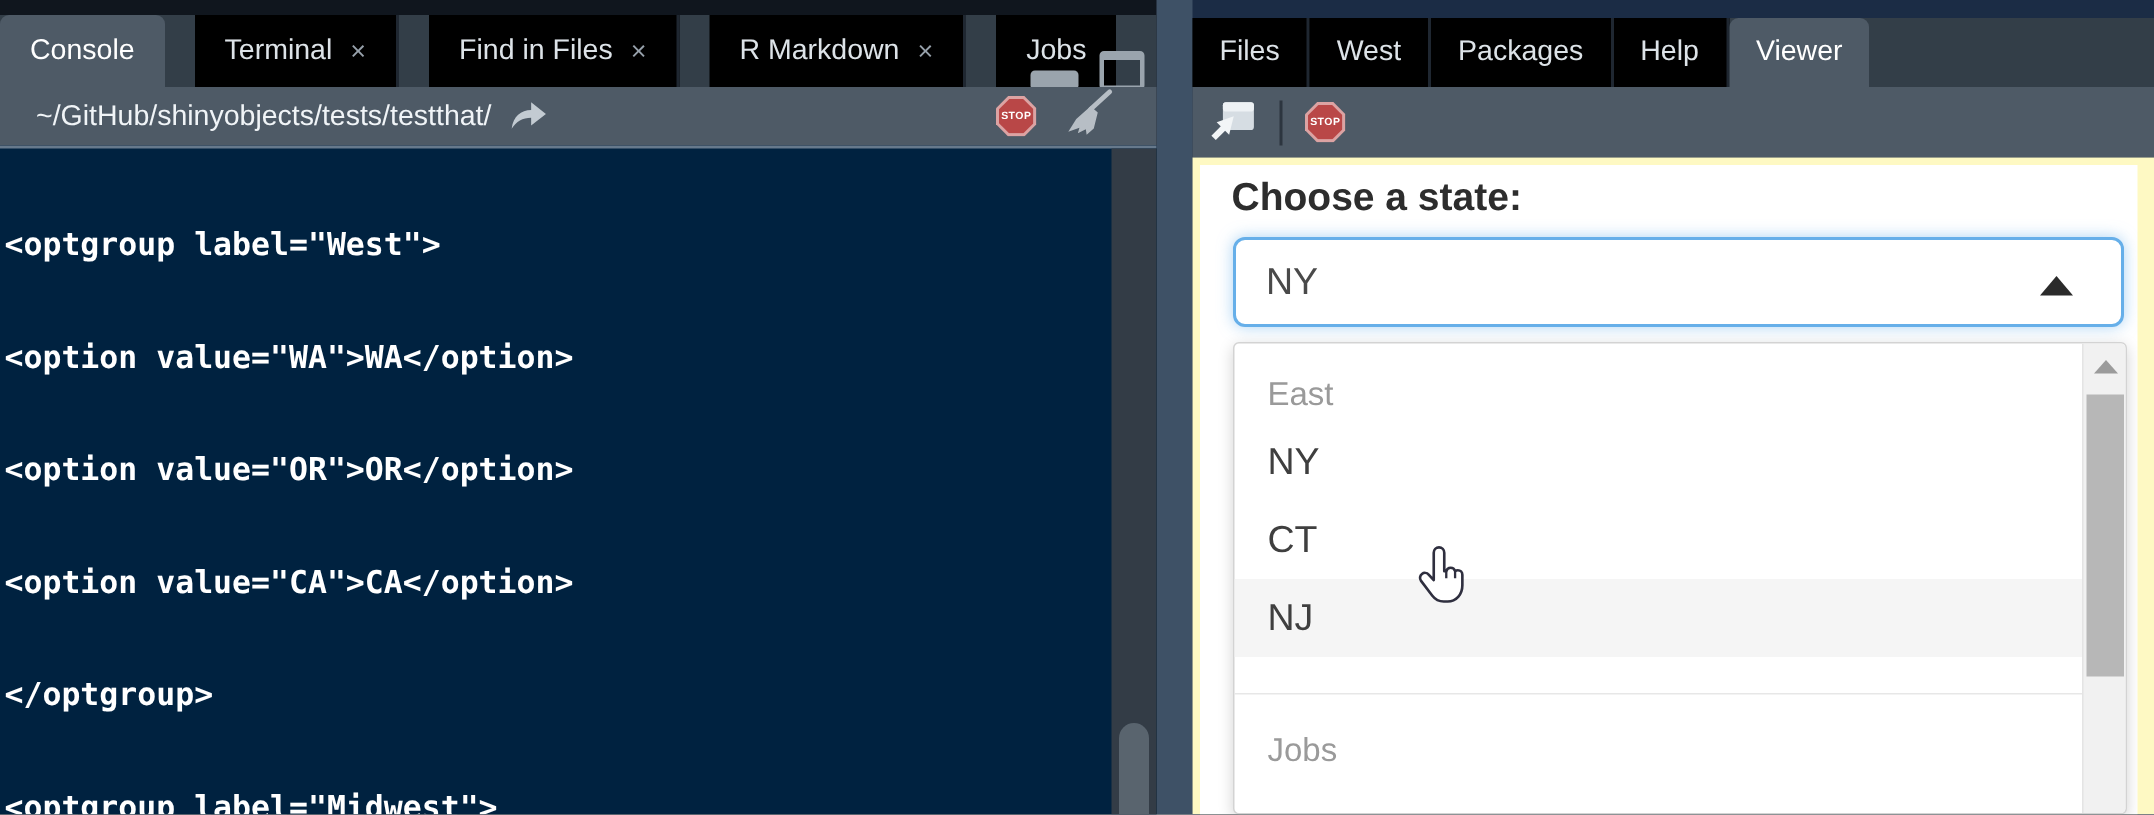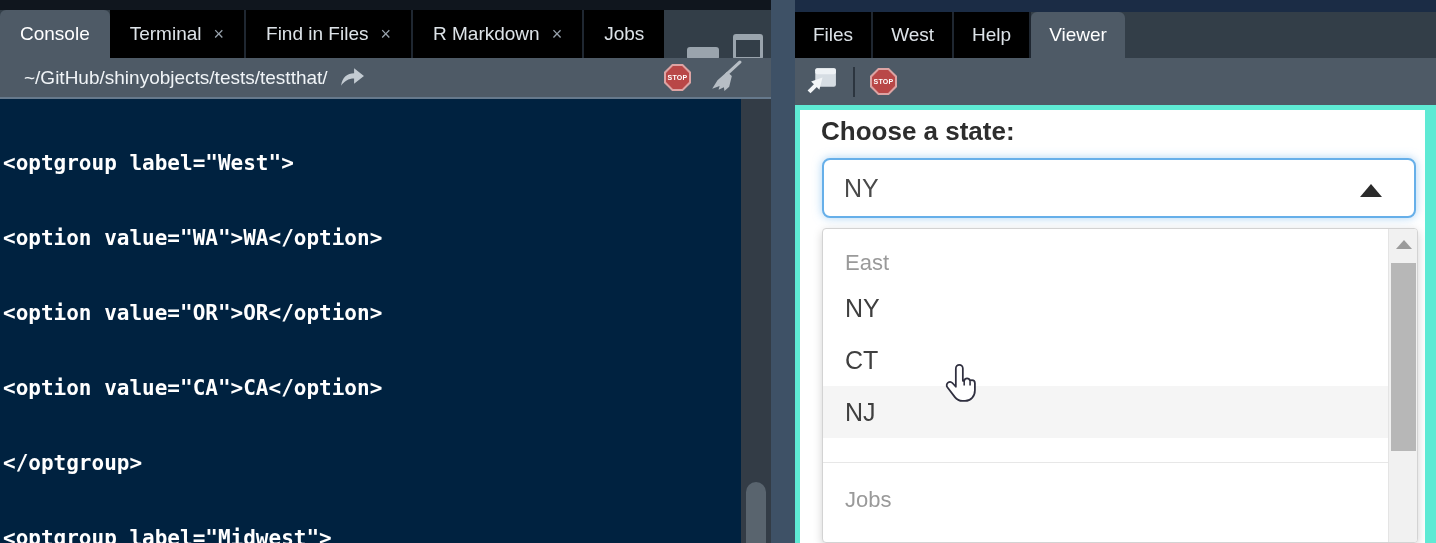--- a/index.html
+++ b/index.html
@@ -3,21 +3,21 @@
 <meta charset="utf-8">
 <style>
   * { margin:0; padding:0; box-sizing:border-box; }
   html,body { width:1436px; height:543px; overflow:hidden; }
   body { font-family:"Liberation Sans", sans-serif; }
 
   .app { position:relative; width:1436px; height:543px; background:#3e5166; overflow:hidden; }
 
   
   .lp { position:absolute; left:0; top:0; width:771px; height:543px; background:#10161e; }
-  .lp-tabbar { position:absolute; left:0; top:10px; right:0; height:48px; background:#333e48; display:flex; align-items:stretch; }
+  .lp-tabbar { position:absolute; left:0; top:10px; right:0; height:48px; background:#333e48; display:flex; align-items:stretch;gap:20px; }
   .tab { display:flex; align-items:center; gap:10px; padding:0 20px; background:#000000; color:#dde3e8; font-size:19px; border-right:2px solid #1f2731; white-space:nowrap; }
   .tab.active { background:#4e5a66; color:#ffffff; border-radius:6px 6px 0 0; border-right:none; }
   .tab .close { color:#97a1ab; font-size:18px; margin-left:2px; }
   .lp-wincontrols { position:absolute; right:8px; top:22px; height:28px; display:flex; gap:14px; align-items:flex-end; }
   .win-min { width:32px; height:13px; background:#9aa4ad; border-radius:3px; }
   .win-max { width:30px; height:26px; border:3px solid #9aa4ad; border-top-width:6px; border-radius:3px; background:transparent; }
 
   .lp-titlebar { position:absolute; left:0; top:58px; right:0; height:39px; background:#4e5a66; display:flex; align-items:center; padding:0 24px; }
   .lp-path { color:#f0f4f7; font-size:19px; white-space:nowrap; }
   .fwd-arrow { margin-left:10px; display:flex; align-items:center; }
@@ -33,21 +33,21 @@
   .lp-scrollbar { position:absolute; right:0; top:0; width:30px; bottom:0; background:#333c46; }
   .lp-sb-thumb { position:absolute; left:5px; width:20px; top:383px; height:200px; background:#59646e; border-radius:10px; }
 
   
   .rp { position:absolute; left:795px; top:0; width:641px; height:543px; background:#1b2c45; }
   .rp-tabbar { position:absolute; left:0; top:12px; right:0; height:46px; background:#333e48; display:flex; align-items:stretch; }
   .rp-tabbar .tab { padding:16px 18px; }
   .rp-toolbar { position:absolute; left:0; top:58px; right:0; height:47px; background:#4e5a66; display:flex; align-items:center; padding-left:12px; gap:15px; }
   .toolbar-sep { width:2px; height:30px; background:#2c353f; }
 
-  .viewer-area { position:absolute; left:0; top:105px; right:0; bottom:0; background:#5eead4;padding-left:20px; }
+  .viewer-area { position:absolute; left:0; top:105px; right:0; bottom:0; background:#fef9c3;padding-left:20px; }
   .viewer-page { position:absolute; left:5px; top:5px; width:625px; height:433px; background:#ffffff; overflow:hidden; }
 
   .vp-label { position:absolute; left:21px; top:6px; font-size:26px; font-weight:bold; color:#2d2d2d; }
   .vp-select { position:absolute; left:22px; top:48px; width:594px; height:60px; background:#fff; border:2px solid #66afe9; border-radius:8px; box-shadow:0 0 10px rgba(102,175,233,.55); display:flex; align-items:center; padding-left:20px; font-size:25px; color:#4a4a4a; }
   .caret-up { position:absolute; right:32px; top:24px; width:0; height:0; border-left:11px solid transparent; border-right:11px solid transparent; border-bottom:13px solid #2b2b2b; }
 
   .vp-dropdown { position:absolute; left:22px; top:118px; width:596px; height:315px; background:#fff; border:1px solid #d3d3d3; border-radius:4px; box-shadow:0 3px 10px rgba(0,0,0,.18); overflow:hidden; }
   .dd-body { position:absolute; left:0; top:0; right:29px; bottom:0; padding-top:15px;text-align:center; }
   .dd-group-label { height:38px; display:flex; align-items:center; padding-left:22px; color:#9a9a9a; font-size:22px; }
   .dd-option { height:52px; display:flex; align-items:center; padding-left:22px; font-size:25px; color:#3f3f3f; }
@@ -141,20 +141,23 @@
   </div>
 
   <div class="rp">
 
     <div class="rp-tabbar">
       <div class="tab">
         <span>Files</span>
       </div>
       <div class="tab">
         <span>West</span>
+      </div>
+      <div class="tab">
+        <span>Packages</span>
       </div>
       <div class="tab">
         <span>Help</span>
       </div>
       <div class="tab active">
         <span>Viewer</span>
       </div>
     </div>
 
     <div class="rp-toolbar">

